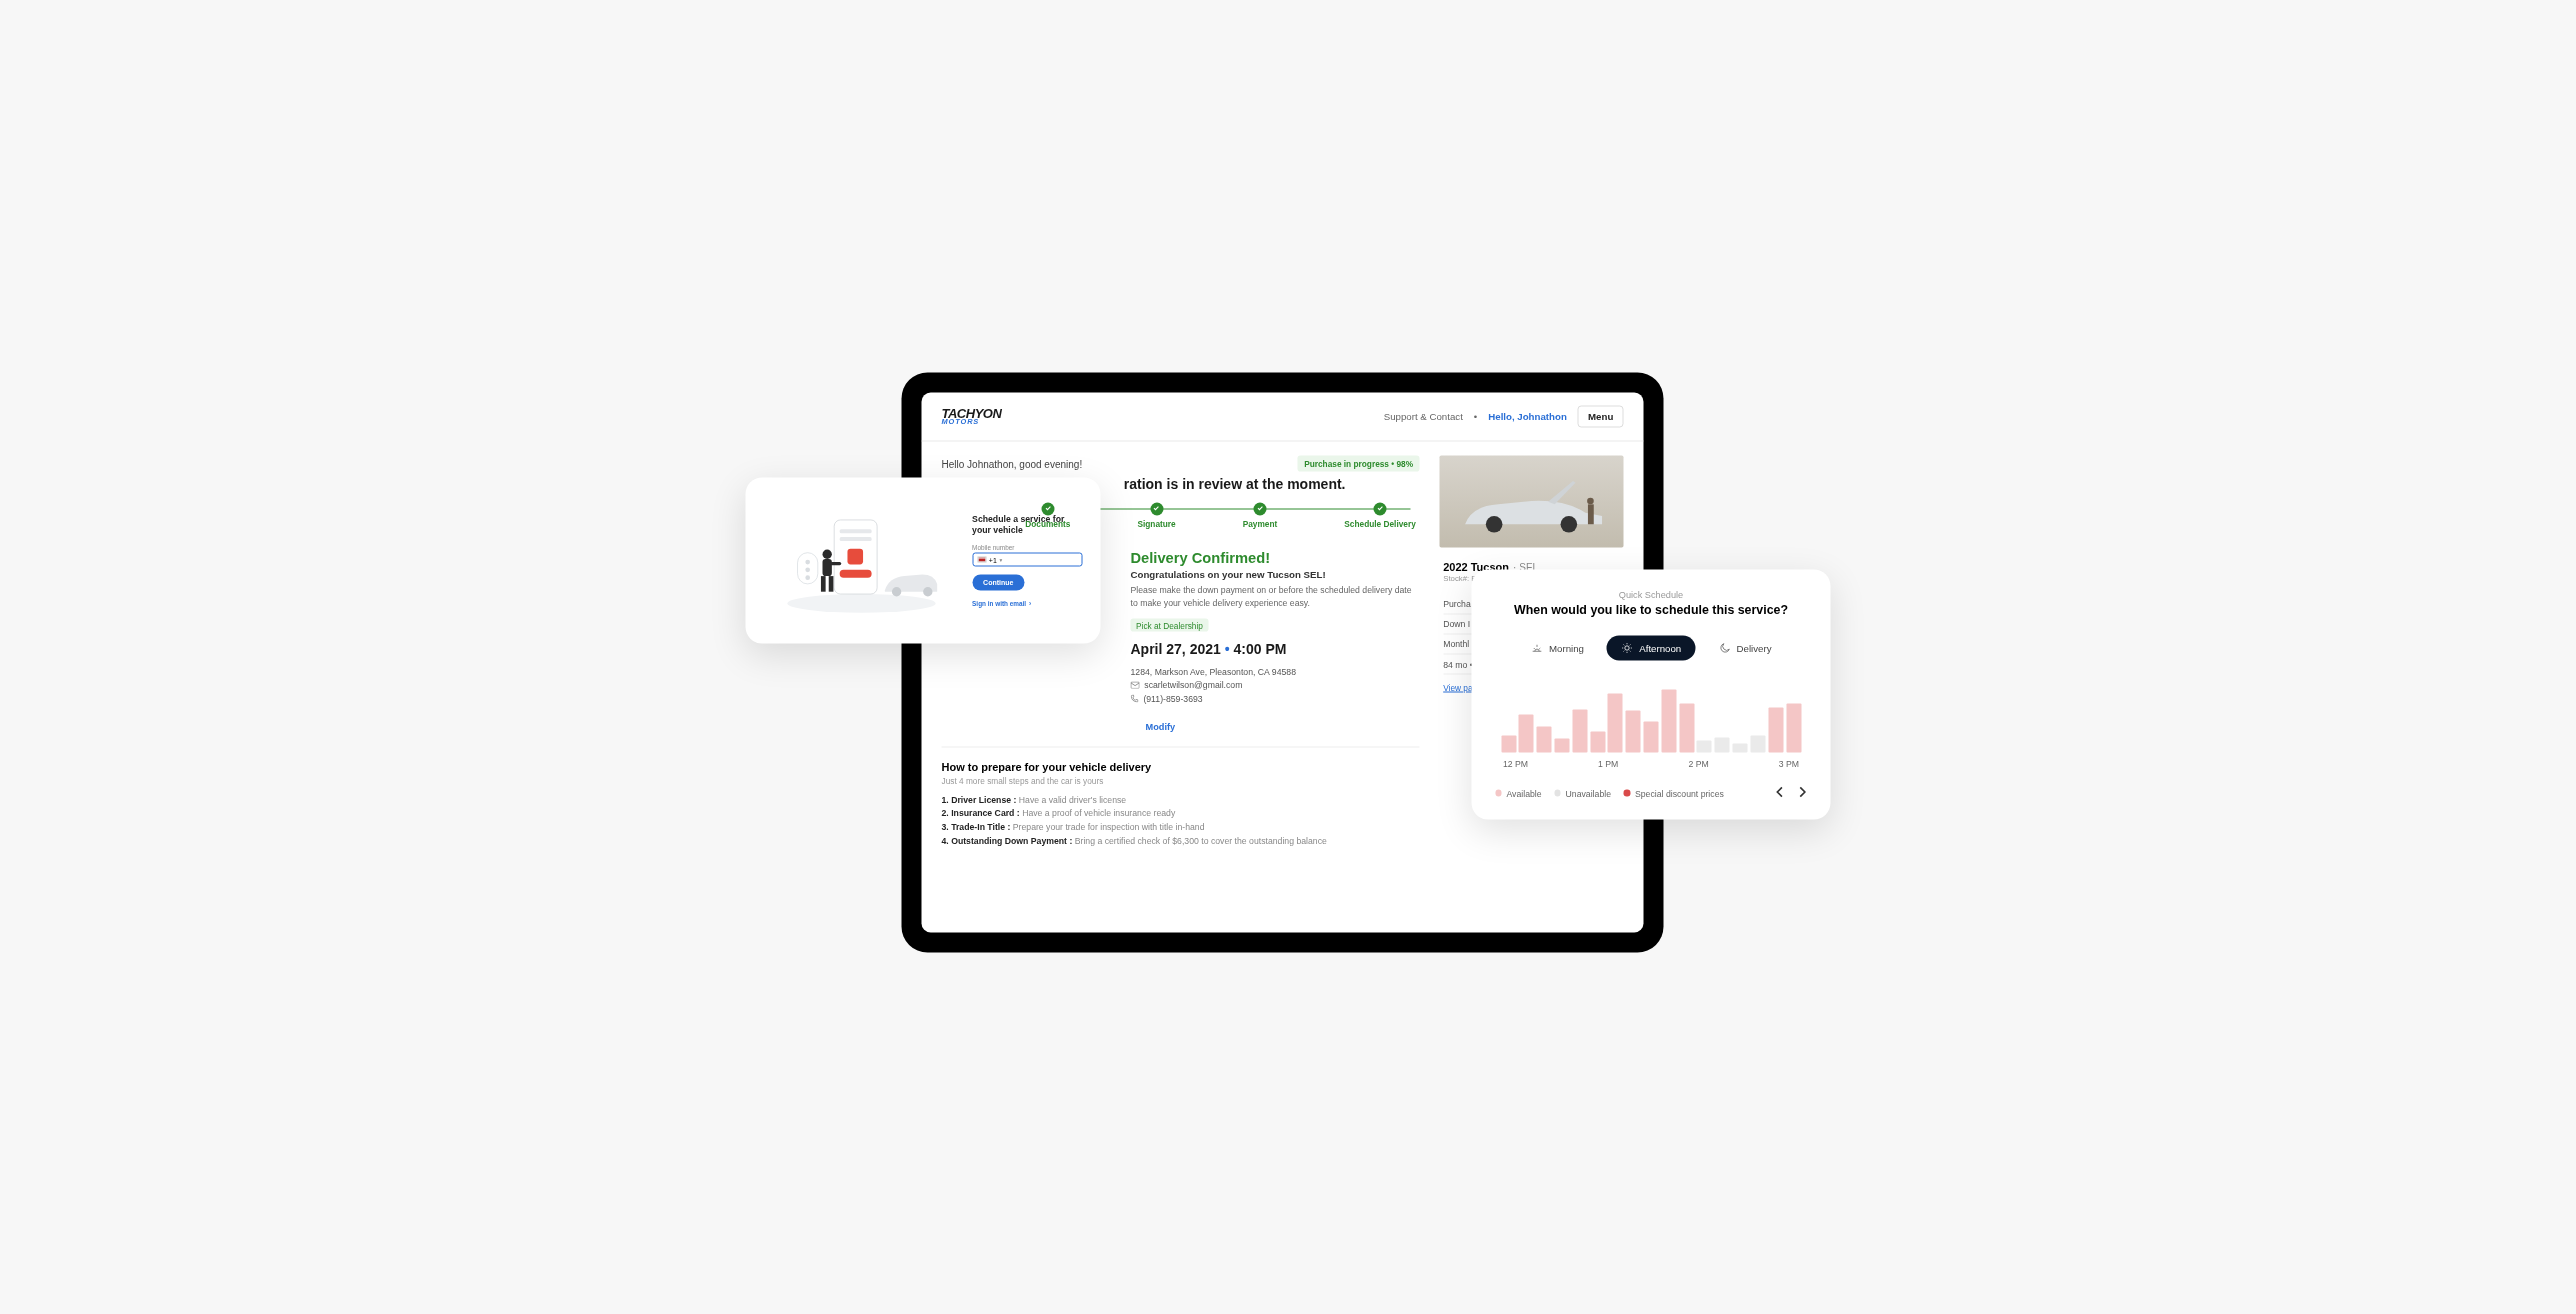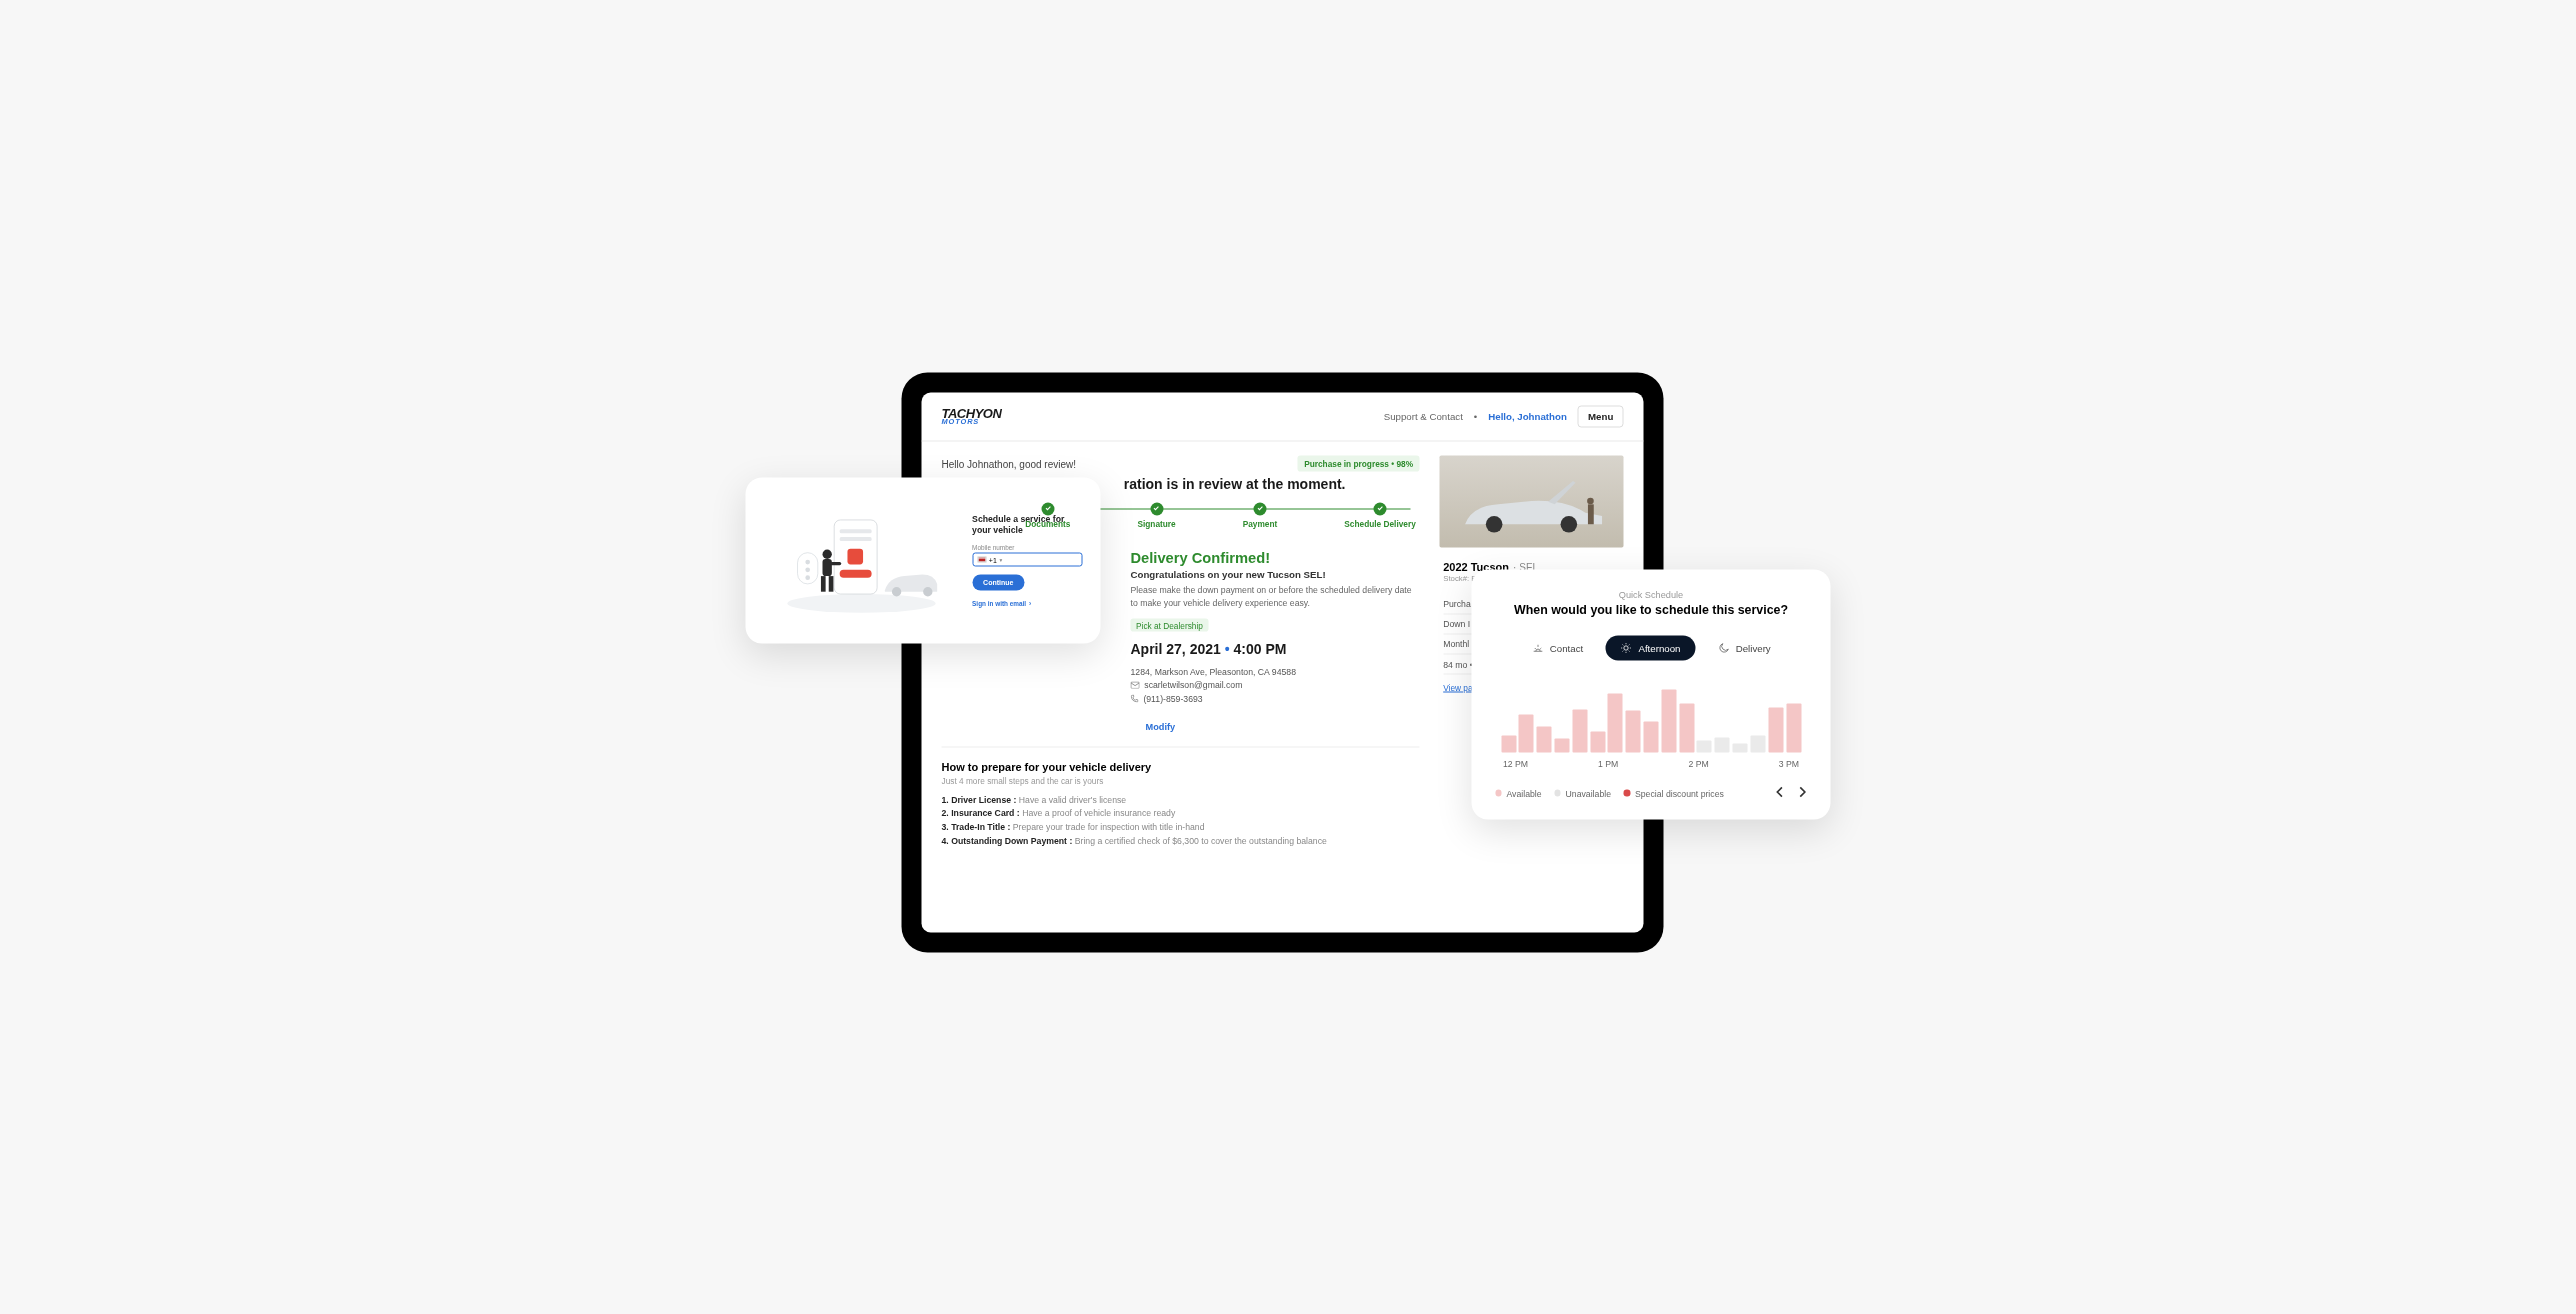--- a/index.html
+++ b/index.html
@@ -117,21 +117,21 @@
           <span>Support &amp; Contact</span>
           <span>•</span>
           <span class="hello-user">Hello, Johnathon</span>
           <button class="menu-btn">Menu</button>
         </div>
       </div>
 
       <div class="body">
         <div class="main">
           <div class="status-row">
-            <div class="greet">Hello Johnathon, good review!</div>
+            <div class="greet">Hello Johnathon, good evening!</div>
             <div class="status-badge">Purchase in progress • 98%</div>
           </div>
           <div class="headline" style="text-align:right; padding-right:74px;">ration is in review at the moment.</div>
 
           <div class="steps">
             <div class="step" style="visibility:hidden"><div class="step-dot"></div><span>·</span></div>
             <div class="step"><div class="step-dot">
                   <svg viewBox="0 0 10 10">
                     <path d="M2 5l2 2 4-4" stroke="#fff" stroke-width="1.5" fill="none"></path>
                   </svg>
@@ -277,21 +277,21 @@
 
   <div class="sched-card">
     <div class="sched-top">Quick Schedule</div>
     <div class="sched-h">When would you like to schedule this service?</div>
     <div class="daypart">
       <div class="dp">
         <svg width="13" height="13" viewBox="0 0 24 24">
             <path d="M4 18h16M12 6v4M6 12l2 2M18 12l-2 2" stroke="#666" stroke-width="1.5" fill="none"></path>
             <path d="M8 18a4 4 0 018 0" stroke="#666" stroke-width="1.5" fill="none"></path>
           </svg>
-        <span>Contact</span>
+        <span>Morning</span>
       </div>
       <div class="dp active">
         <svg width="13" height="13" viewBox="0 0 24 24">
             <circle cx="12" cy="12" r="4" fill="none" stroke="#fff" stroke-width="1.5"></circle>
             <path d="M12 3v2M12 19v2M3 12h2M19 12h2M5.6 5.6l1.4 1.4M17 17l1.4 1.4M17 7l1.4-1.4M5.6 18.4L7 17" stroke="#fff" stroke-width="1.5"></path>
           </svg>
         <span>Afternoon</span>
       </div>
       <div class="dp">
         <svg width="13" height="13" viewBox="0 0 24 24">

